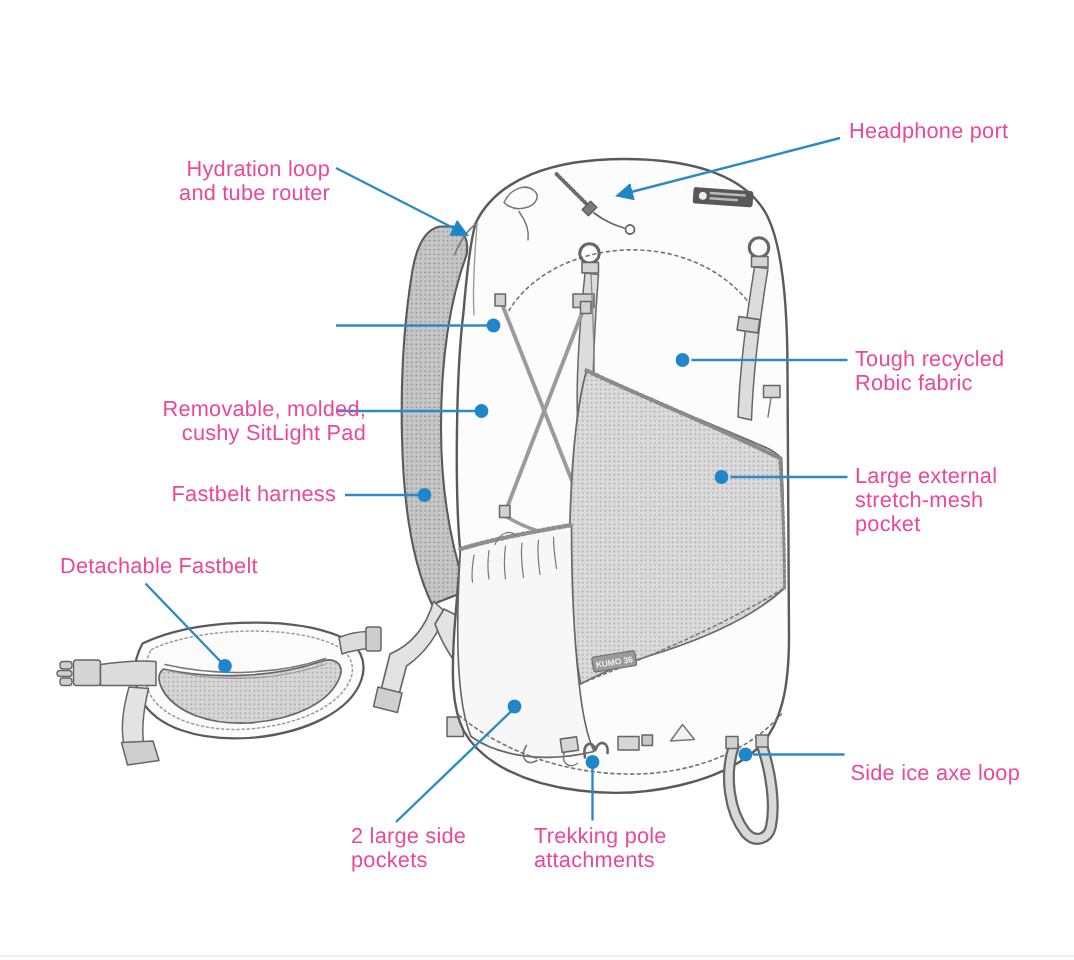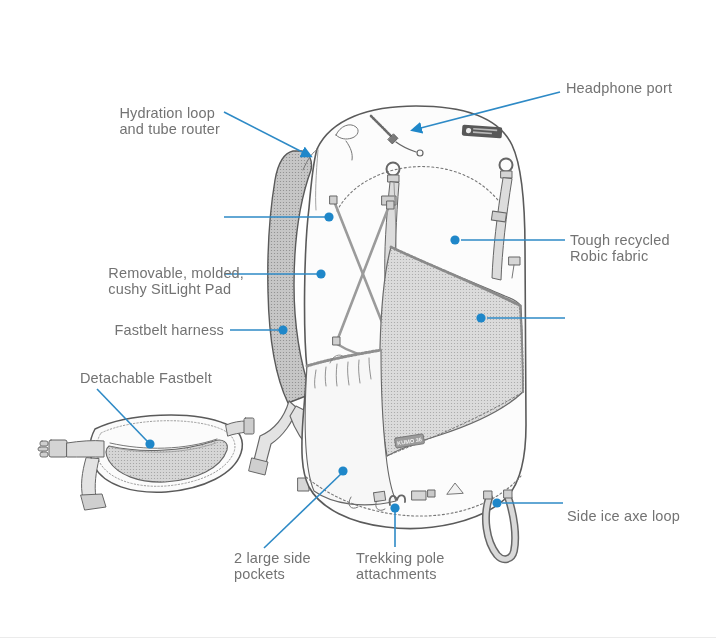--- a/index.html
+++ b/index.html
@@ -2,24 +2,24 @@
 <html><head>
 <meta charset="utf-8">
 <style>
   html,body{margin:0;padding:0;background:#ffffff;}
   .stage{
     position:relative;width:716px;height:640px;background:#ffffff;overflow:hidden;
     font-family:"Liberation Sans","DejaVu Sans",sans-serif;
   }
   .art{position:absolute;left:0;top:0;width:716px;height:640px;}
   .label{
-    position:absolute;color:#737373;font-size:14.5px;line-height:16px;
+    position:absolute;color:#ec4899;font-size:14.5px;line-height:16px;
     white-space:pre-line;letter-spacing:.15px;font-weight:400;
   }
-  .label.r{text-align:left;}
+  .label.r{text-align:right;}
   .baseline-rule{position:absolute;left:0;top:637px;width:716px;height:1px;background:#ebebeb;}
 </style>
 </head>
 <body>
 
 <div class="stage">
 
   <svg class="art" viewBox="0 0 716 640" aria-hidden="true">
     <defs>
       <pattern id="meshFront" width="3" height="3" patternUnits="userSpaceOnUse">
@@ -204,24 +204,27 @@
       <circle cx="481" cy="318" r="4.6"></circle>
       <circle cx="497" cy="503" r="4.6"></circle>
     </g>
   </svg>
 
   <div class="label r" style="right:496px;top:105px;">Hydration loop
 and tube router</div>
   <div class="label r" style="right:472px;top:265px;">Removable, molded,
 cushy SitLight Pad</div>
   <div class="label r" style="right:492px;top:322px;">Fastbelt harness</div>
-  <div class="label" style="left:40px;top:370px;margin-left:40px;">Detachable Fastbelt</div>
+  <div class="label" style="left:40px;top:370px;">Detachable Fastbelt</div>
   <div class="label" style="left:234px;top:550px;">2 large side
 pockets</div>
   <div class="label" style="left:356px;top:550px;">Trekking pole
 attachments</div>
   <div class="label" style="left:566px;top:80px;">Headphone port</div>
   <div class="label" style="left:570px;top:232px;">Tough recycled
 Robic fabric</div>
+  <div class="label" style="left:570px;top:310px;">Large external
+stretch-mesh
+pocket</div>
   <div class="label" style="left:567px;top:508px;">Side ice axe loop</div>
 
   <div class="baseline-rule"></div>
 </div>
 
 </body></html>

